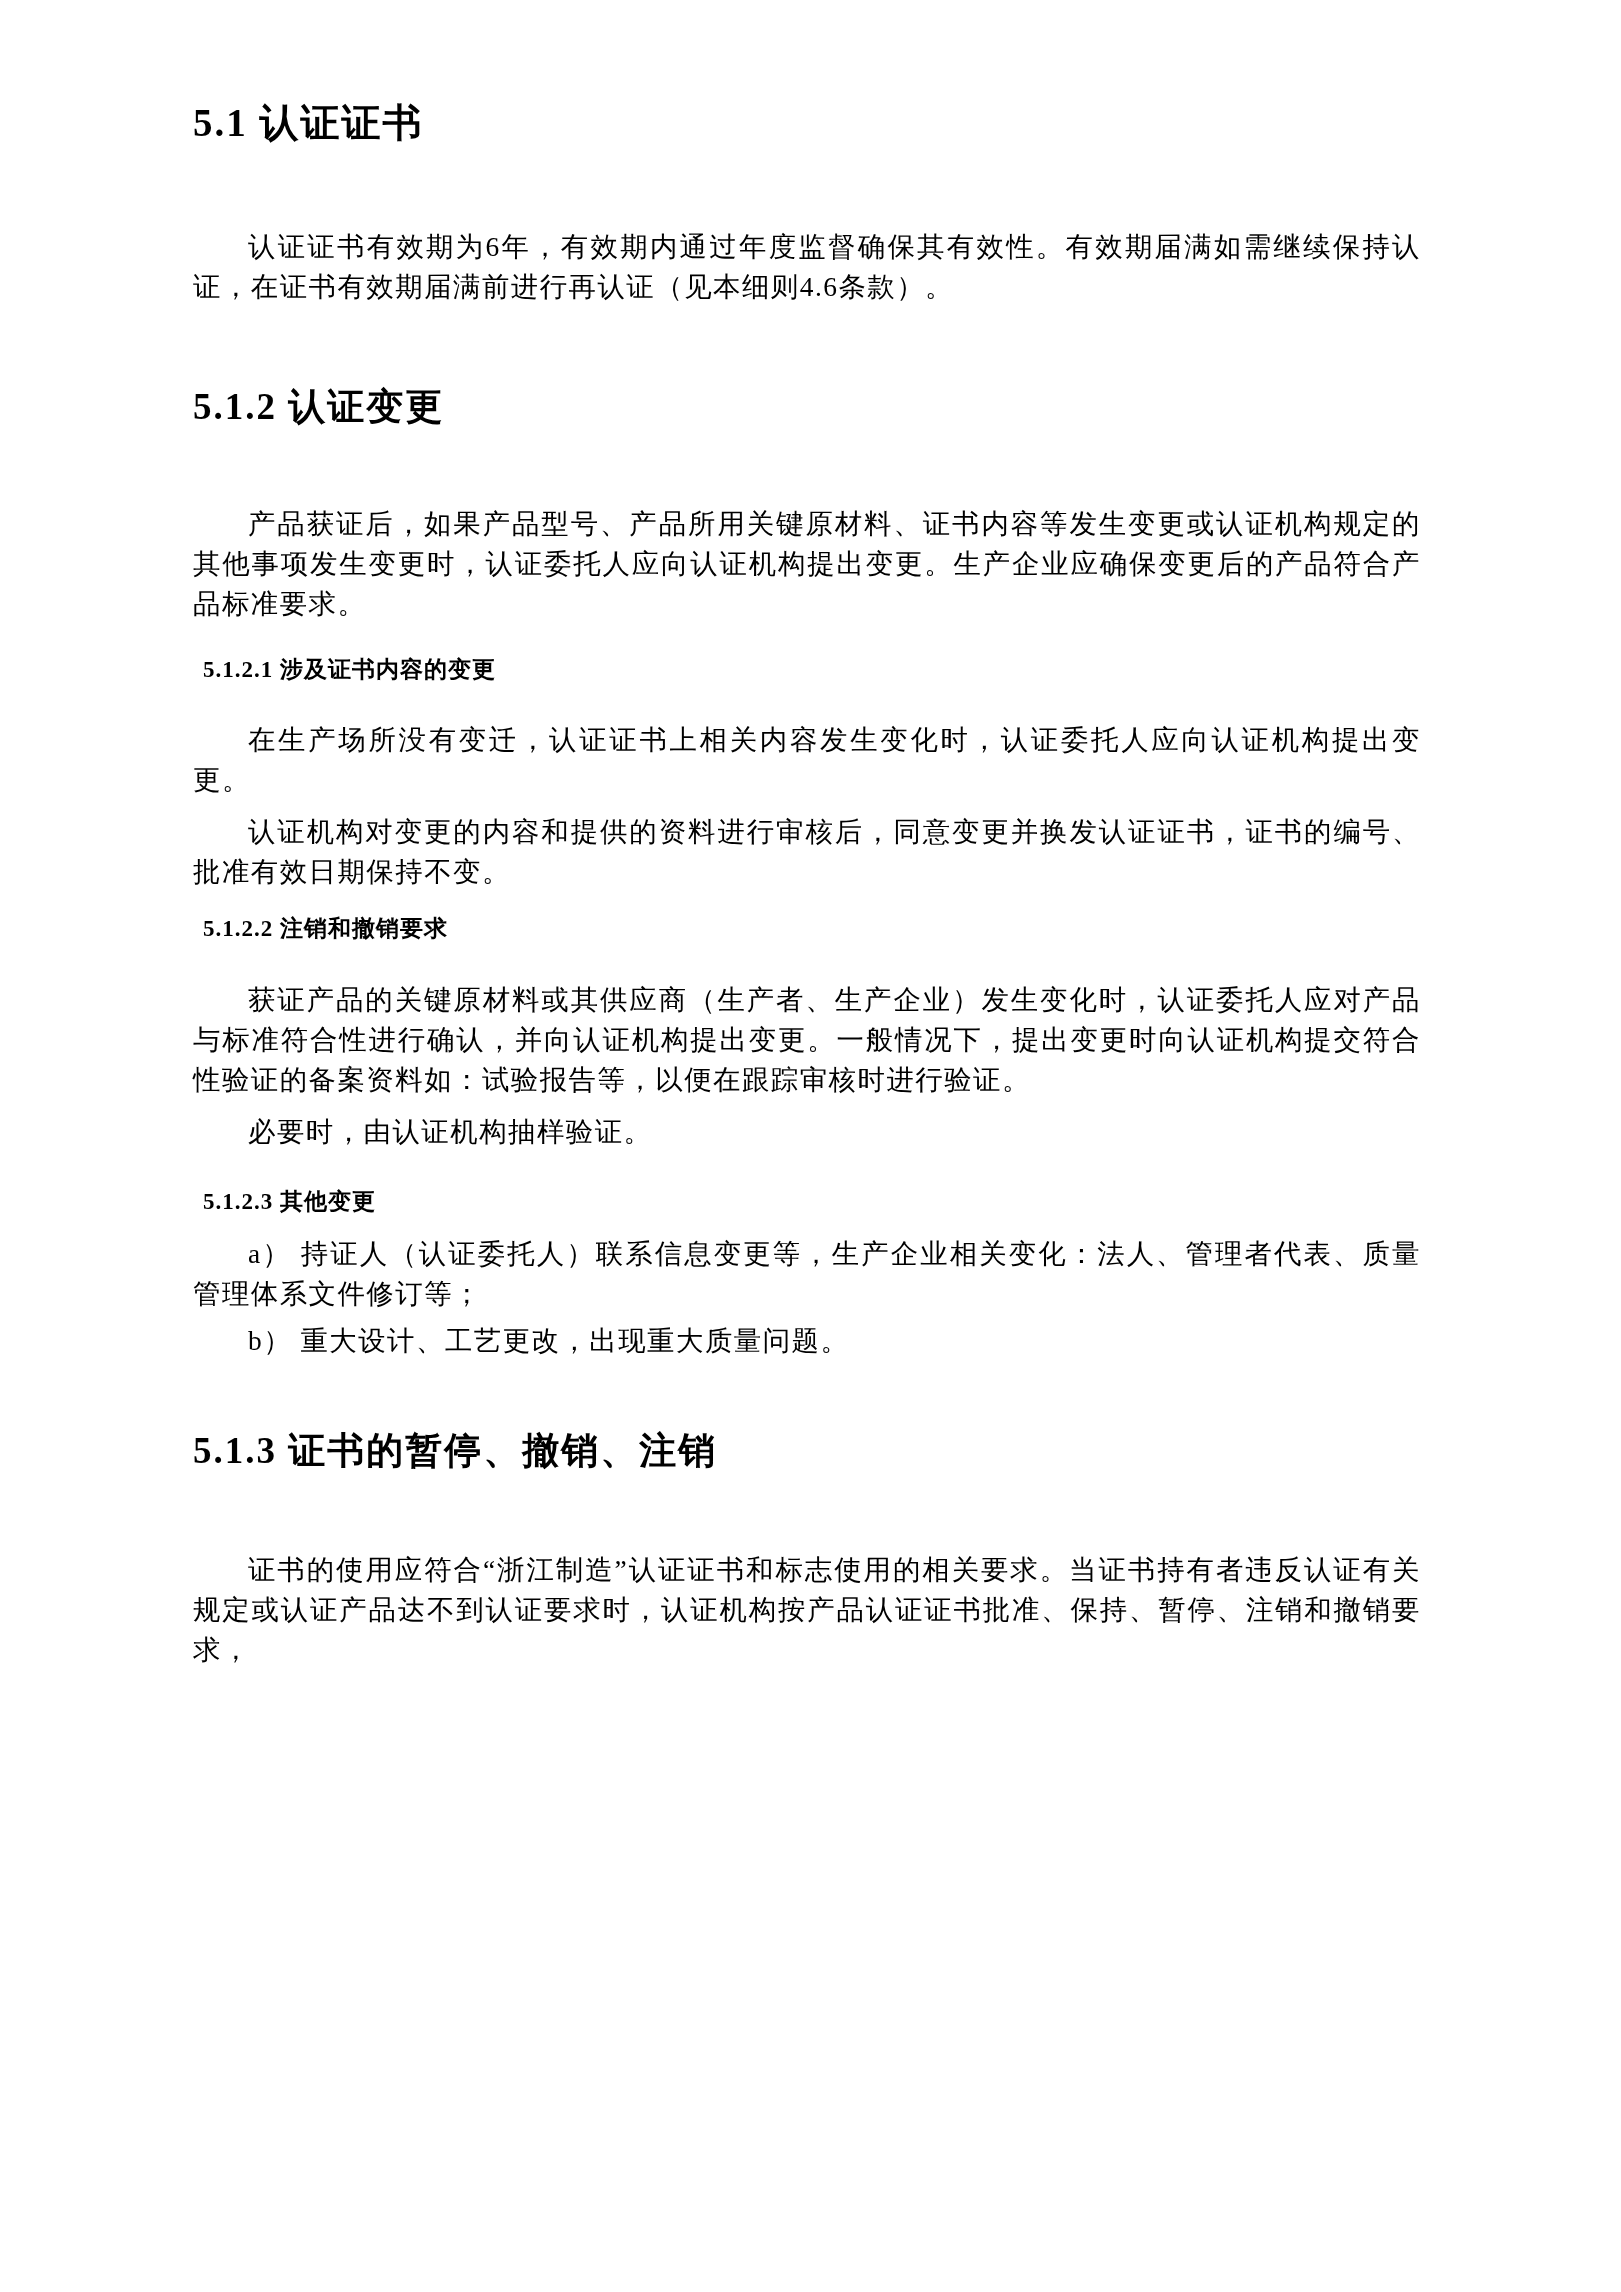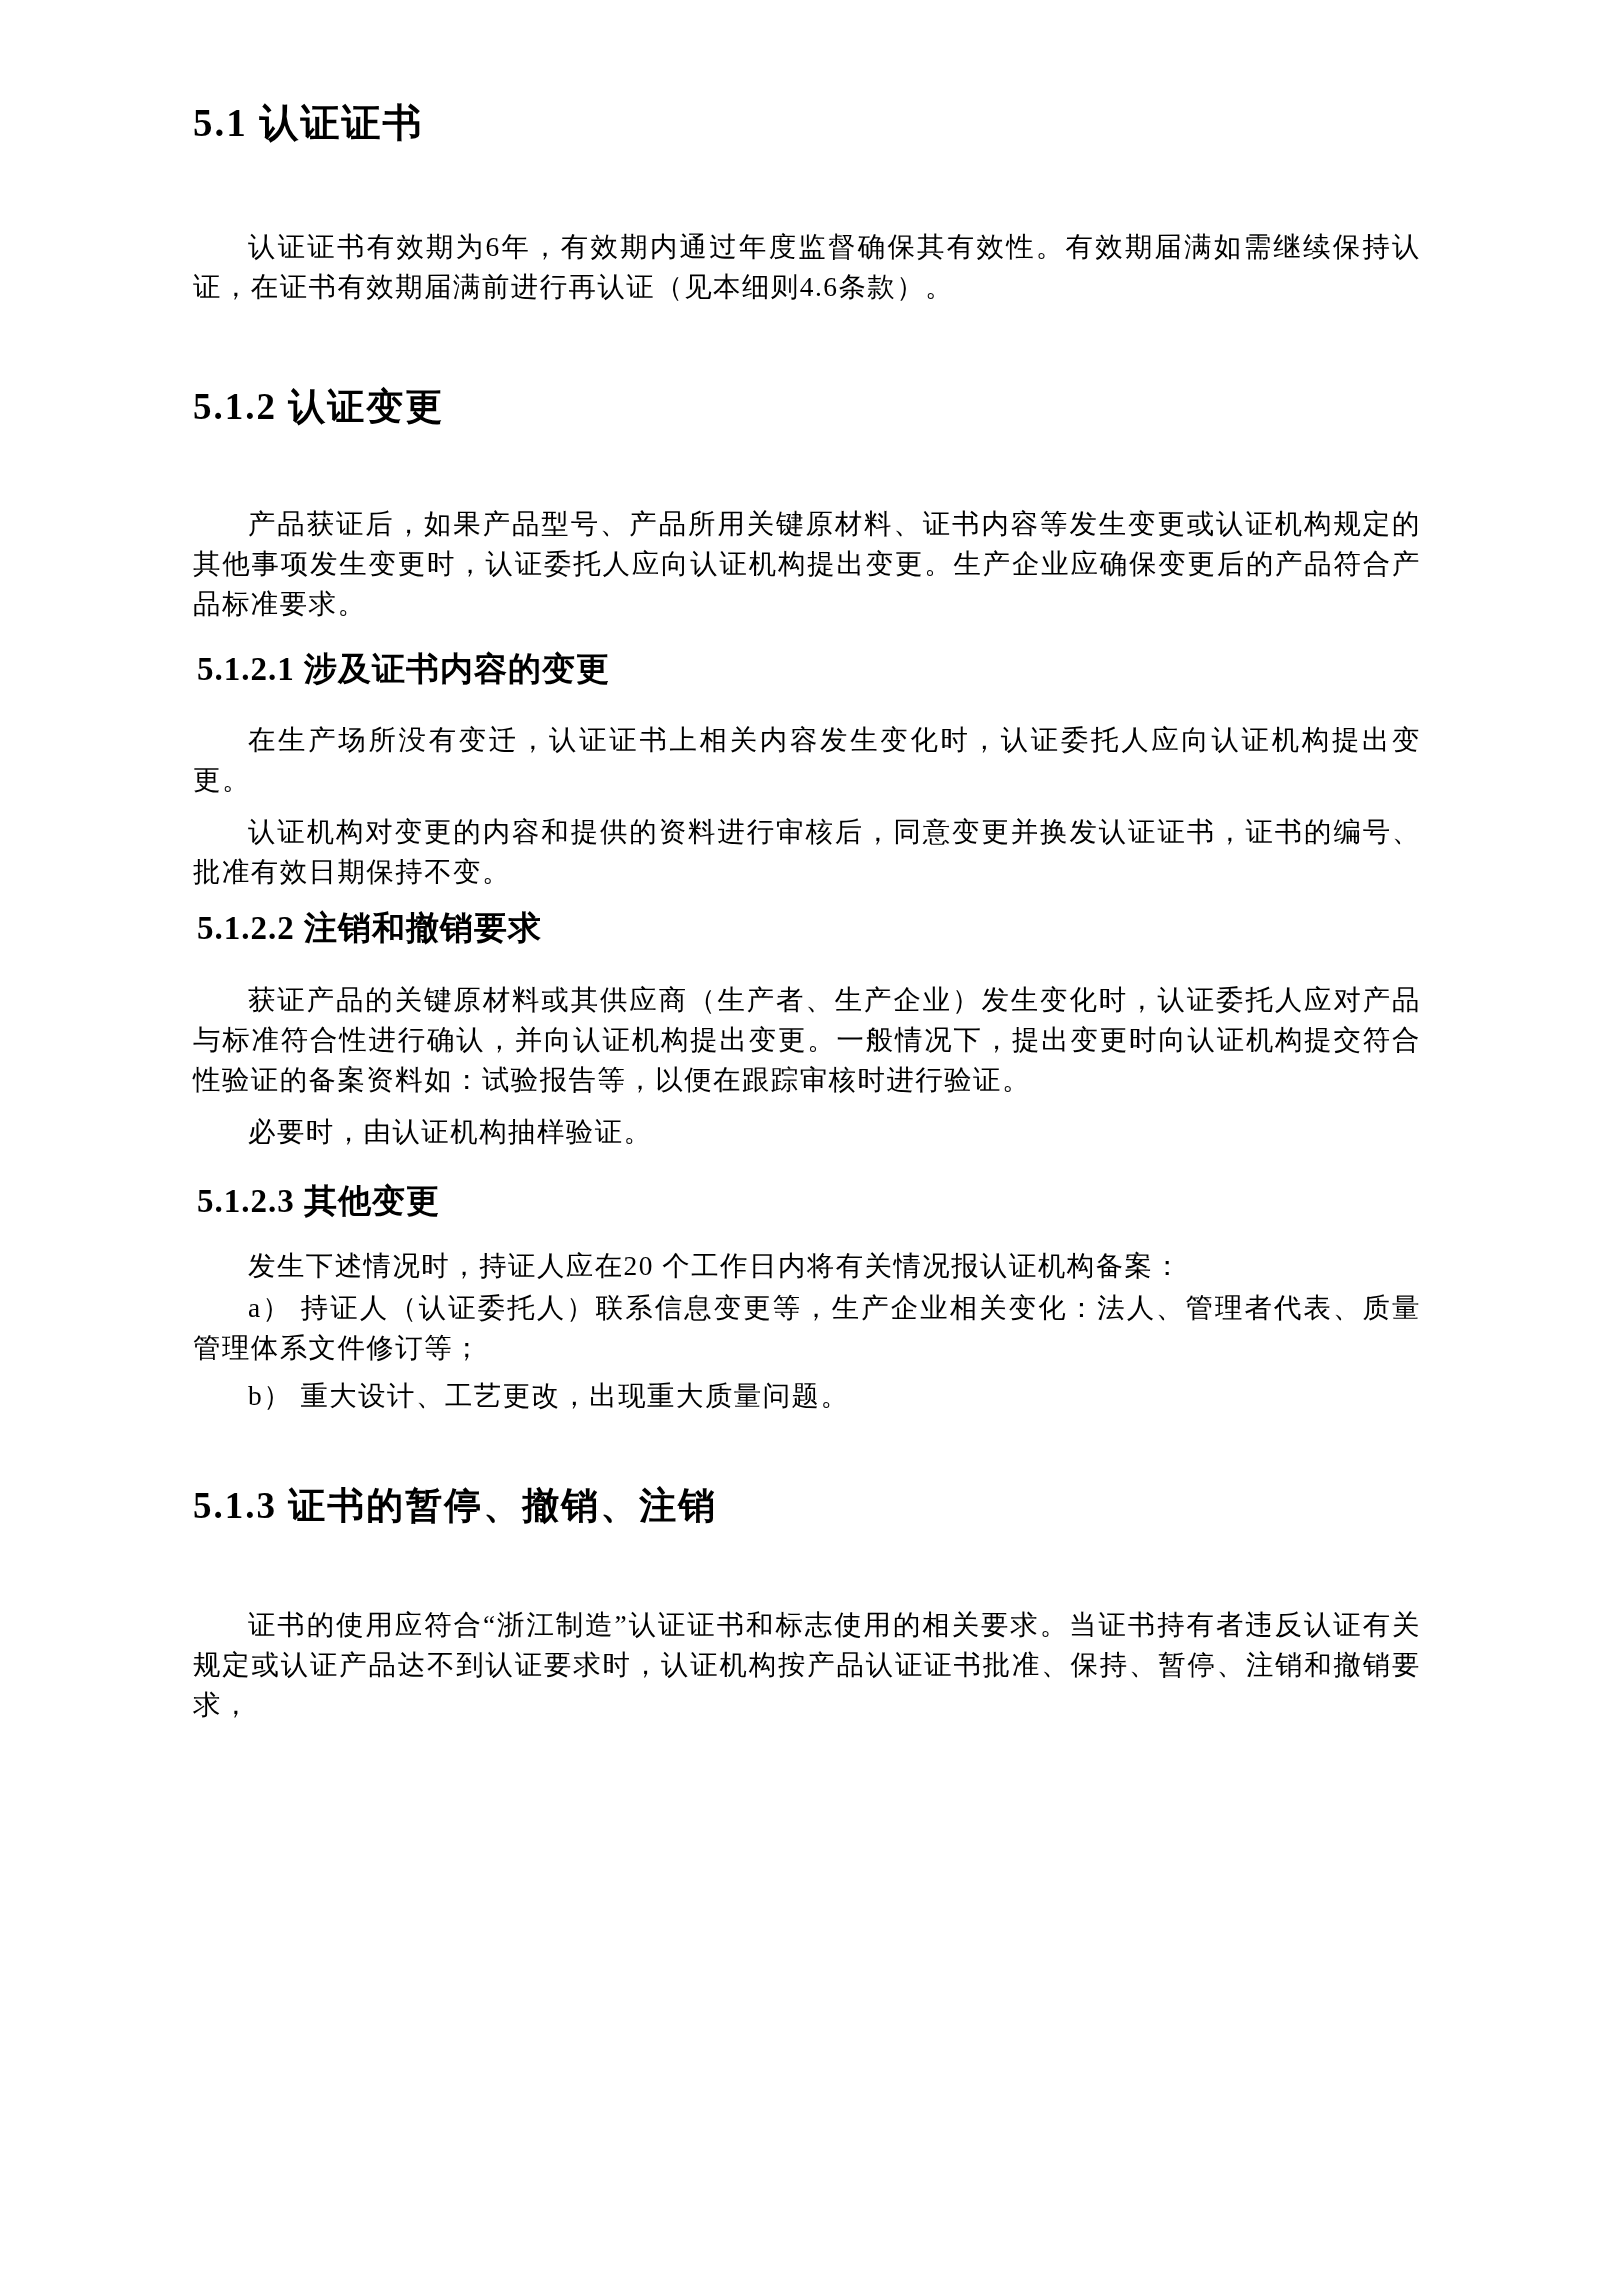--- a/index.html
+++ b/index.html
@@ -26,25 +26,25 @@
     margin: 0;
   }
   .h-sub {
     font-size: 37px;
     font-weight: bold;
     line-height: 47px;
     letter-spacing: 2px;
     margin: 0;
   }
   .h-minor {
-    font-size: 33px;
+    font-size: 23px;
     font-weight: bold;
     line-height: 45px;
     letter-spacing: 1px;
-    margin: 4px;
+    margin: 10px;
   }
   .para {
     font-size: 27.4px;
     line-height: 40px;
     letter-spacing: 1.5px;
     text-align: justify;
     text-indent: 55px;
     margin: 0;
   }
   .footer {
@@ -96,21 +96,20 @@
     <p class="para mt-0">认证机构对变更的内容和提供的资料进行审核后，同意变更并换发认证证书，证书的编号、批准有效日期保持不变。</p>
 
     <div class="h-minor mt-15">5.1.2.2 注销和撤销要求</div>
 
     <p class="para mt-30">获证产品的关键原材料或其供应商（生产者、生产企业）发生变化时，认证委托人应对产品与标准符合性进行确认，并向认证机构提出变更。一般情况下，提出变更时向认证机构提交符合性验证的备案资料如：试验报告等，以便在跟踪审核时进行验证。</p>
 
     <p class="para mt-0">必要时，由认证机构抽样验证。</p>
 
     <div class="h-minor mt-27">5.1.2.3 其他变更</div>
 
-    <p class="para mt-23">发生下述情况时，持证人应在20 个工作日内将有关情况报认证机构备案：</p>
 
     <p class="para mt-2">a） 持证人（认证委托人）联系信息变更等，生产企业相关变化：法人、管理者代表、质量管理体系文件修订等；</p>
 
     <p class="para mt-8">b） 重大设计、工艺更改，出现重大质量问题。</p>
 
     <div class="h-sub mt-67">5.1.3 证书的暂停、撤销、注销</div>
 
     <p class="para mt-78">证书的使用应符合“浙江制造”认证证书和标志使用的相关要求。当证书持有者违反认证有关规定或认证产品达不到认证要求时，认证机构按产品认证证书批准、保持、暂停、注销和撤销要求，</p>
 
   </div>

